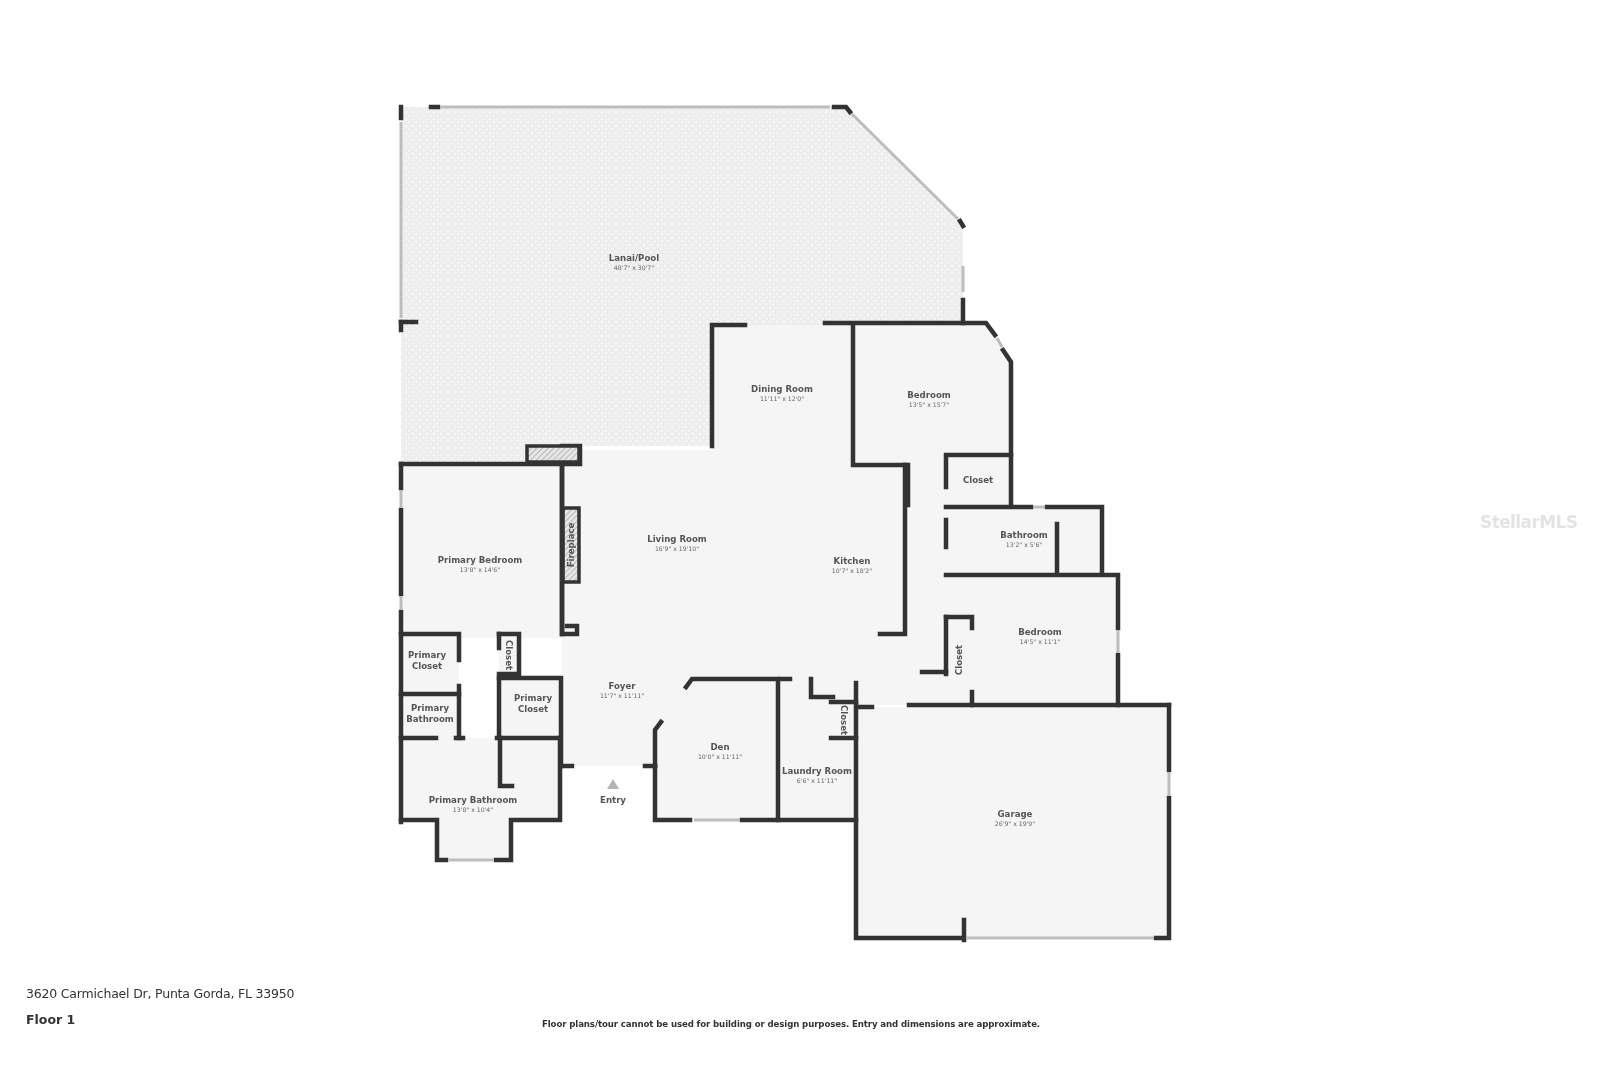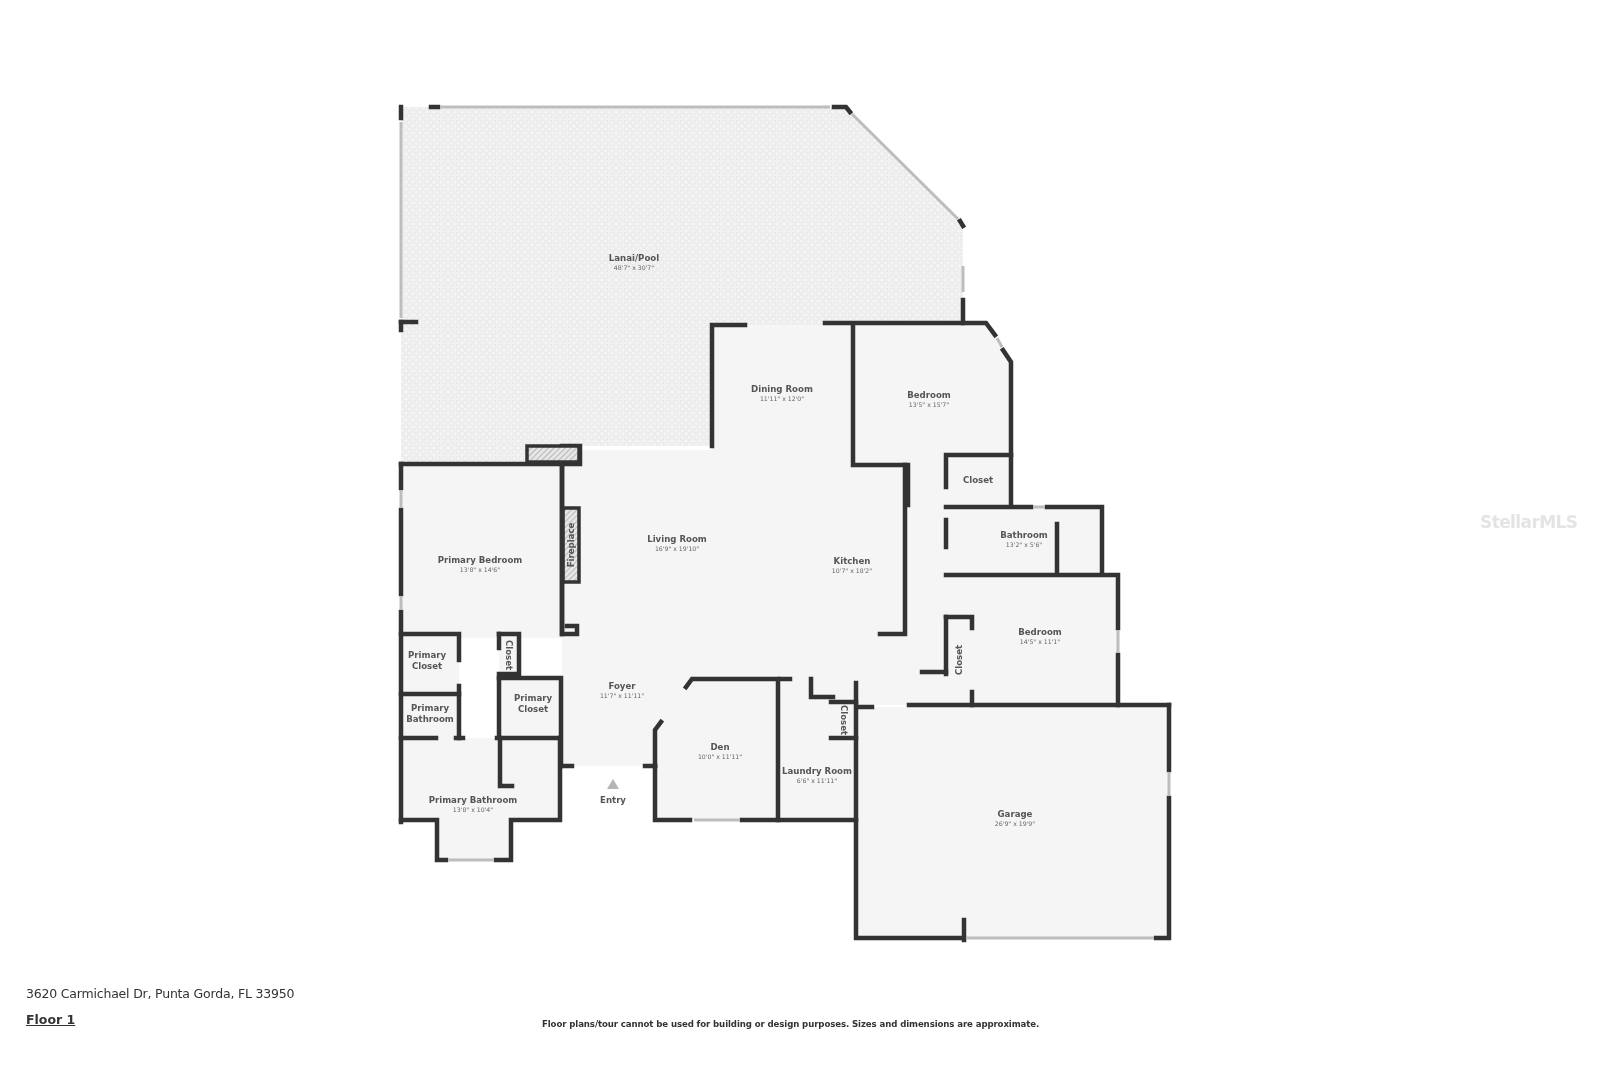--- a/index.html
+++ b/index.html
@@ -4,21 +4,21 @@
 <style>
   html, body { margin:0; padding:0; background:#ffffff; }
   body { width:1600px; height:1066px; position:relative; overflow:hidden; font-family:"DejaVu Sans", sans-serif; }
   svg.plan { position:absolute; left:0; top:0; width:1600px; height:1066px; }
   .floor { fill:#f5f5f5; }
   .wall { stroke:#333333; stroke-width:4.5; fill:none; stroke-linecap:square; stroke-linejoin:miter; }
   .window { stroke:#bdbdbd; stroke-width:3; fill:none; }
   .rname { font-family:"DejaVu Sans", sans-serif; font-size:8.6px; font-weight:bold; fill:#555555; text-anchor:middle; }
   .rdim  { font-family:"DejaVu Sans", sans-serif; font-size:6.2px; fill:#666666; text-anchor:middle; }
   .footer-address { position:absolute; left:26px; top:986px; font-size:12.5px; font-weight:normal; color:#333; letter-spacing:-0.2px; }
-  .footer-floor { position:absolute; left:26px; top:1012px; font-size:12.5px; font-weight:bold; color:#333;text-decoration:underline; }
+  .footer-floor { position:absolute; left:26px; top:1012px; font-size:12.5px; font-weight:bold; color:#333; }
   .disclaimer { position:absolute; left:542px; top:1019px; font-size:8.6px; font-weight:bold; color:#333; letter-spacing:-0.1px; }
   .watermark { position:absolute; left:1480px; top:512px; font-size:17px; color:#e4e4e4; font-weight:bold; letter-spacing:-0.6px;text-align:center; }
 </style>
 </head>
 <body>
 
 <svg class="plan" viewBox="0 0 1600 1066">
   <defs>
     <pattern id="tile" width="7" height="7" patternUnits="userSpaceOnUse">
       <rect width="7" height="7" fill="#f3f3f3"></rect>
@@ -226,13 +226,13 @@
 
   <g>
     <polygon points="613,779 607,789 619,789" fill="#b5b5b5"></polygon>
     <text class="rname" x="613" y="803">Entry</text>
   </g>
 </svg>
 
 <div class="watermark">StellarMLS</div>
 <div class="footer-address">3620 Carmichael Dr, Punta Gorda, FL 33950</div>
 <div class="footer-floor">Floor 1</div>
-<div class="disclaimer">Floor plans/tour cannot be used for building or design purposes. Sizes and dimensions are approximate.</div>
+<div class="disclaimer">Floor plans/tour cannot be used for building or design purposes. Entry and dimensions are approximate.</div>
 
 </body></html>

